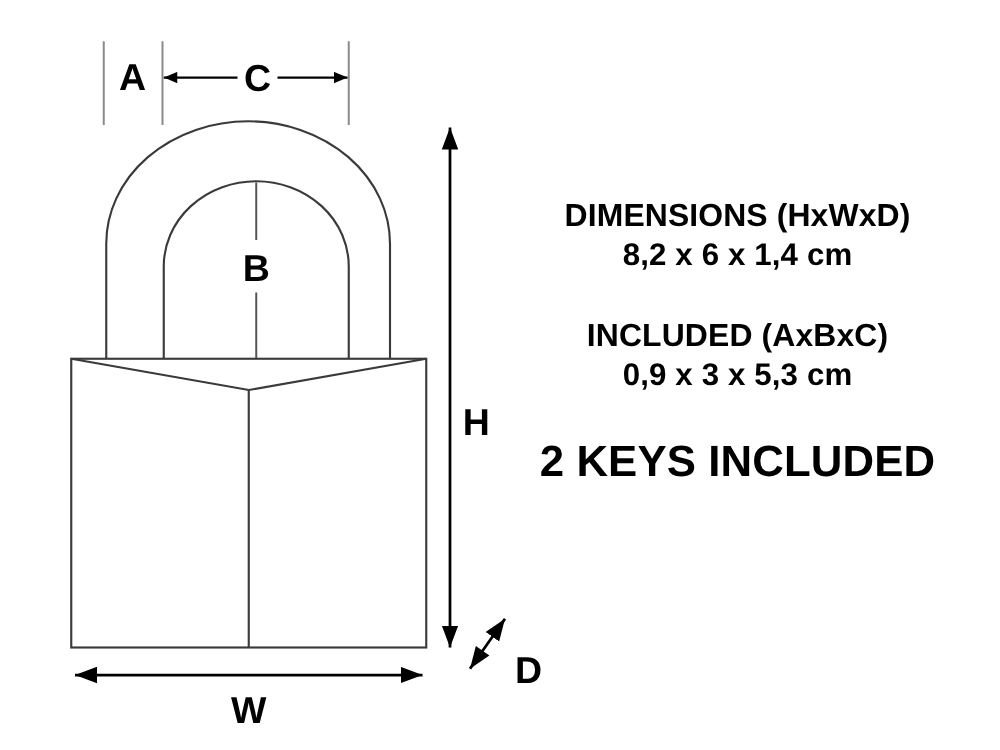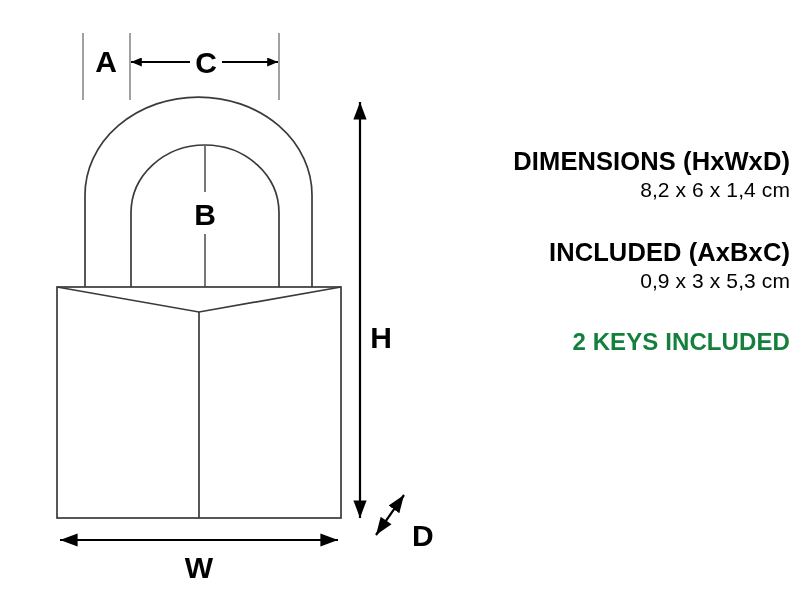--- a/index.html
+++ b/index.html
@@ -25,56 +25,56 @@
     position: absolute;
     left: 0;
     top: 0;
     width: 800px;
     height: 600px;
     display: block;
   }
   .spec-panel {
     position: absolute;
     left: 390px;
-    top: 146px;
+    top: 158px;
     width: 400px;
-    text-align: right;
+    text-align: center;
     color: #000000;
   }
   .spec-group {
     margin: 0 0 34px 0;
   }
   .spec-group:last-child {
     margin-bottom: 0;
   }
   .spec-heading {
     font-family: "Liberation Sans", sans-serif;
     font-size: 25.5px;
     font-weight: bold;
     line-height: 1.22;
     letter-spacing: 0.1px;
     color: #000000;
     white-space: nowrap;
   }
   .spec-value {
     font-family: "Liberation Sans", sans-serif;
-    font-size: 21px;
-    font-weight: normal;
+    font-size: 25px;
+    font-weight: bold;
     line-height: 1.22;
     letter-spacing: 0.1px;
     color: #000000;
     white-space: nowrap;
   }
   .spec-note {
     font-family: "Liberation Sans", sans-serif;
-    font-size: 24px;
+    font-size: 35px;
     font-weight: bold;
     line-height: 1.22;
     letter-spacing: 0.1px;
-    color: #15803d;
+    color: #000000;
     white-space: nowrap;
   }
   .dim-label {
     font-family: "Liberation Sans", sans-serif;
     font-weight: bold;
     fill: #000000;
     font-size: 30px;
   }
 </style>
 </head>

